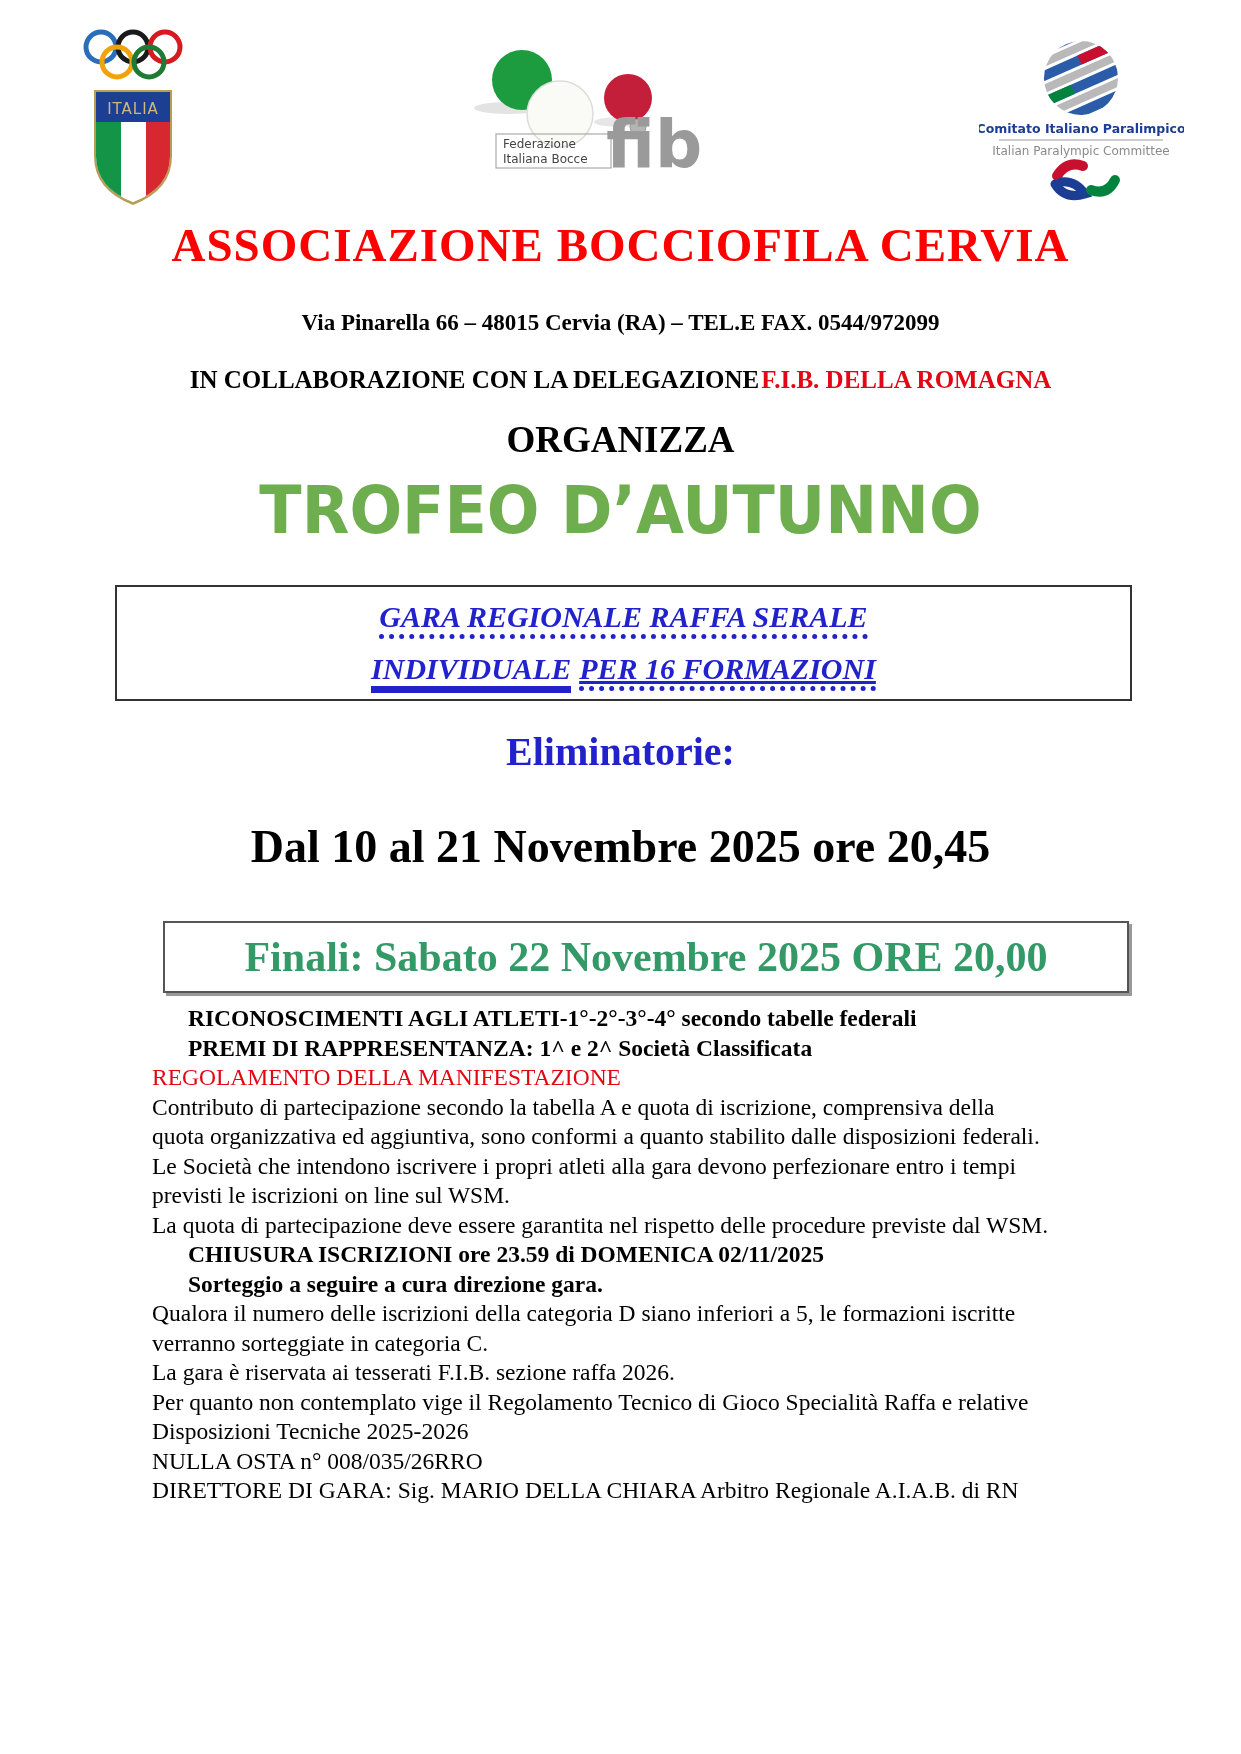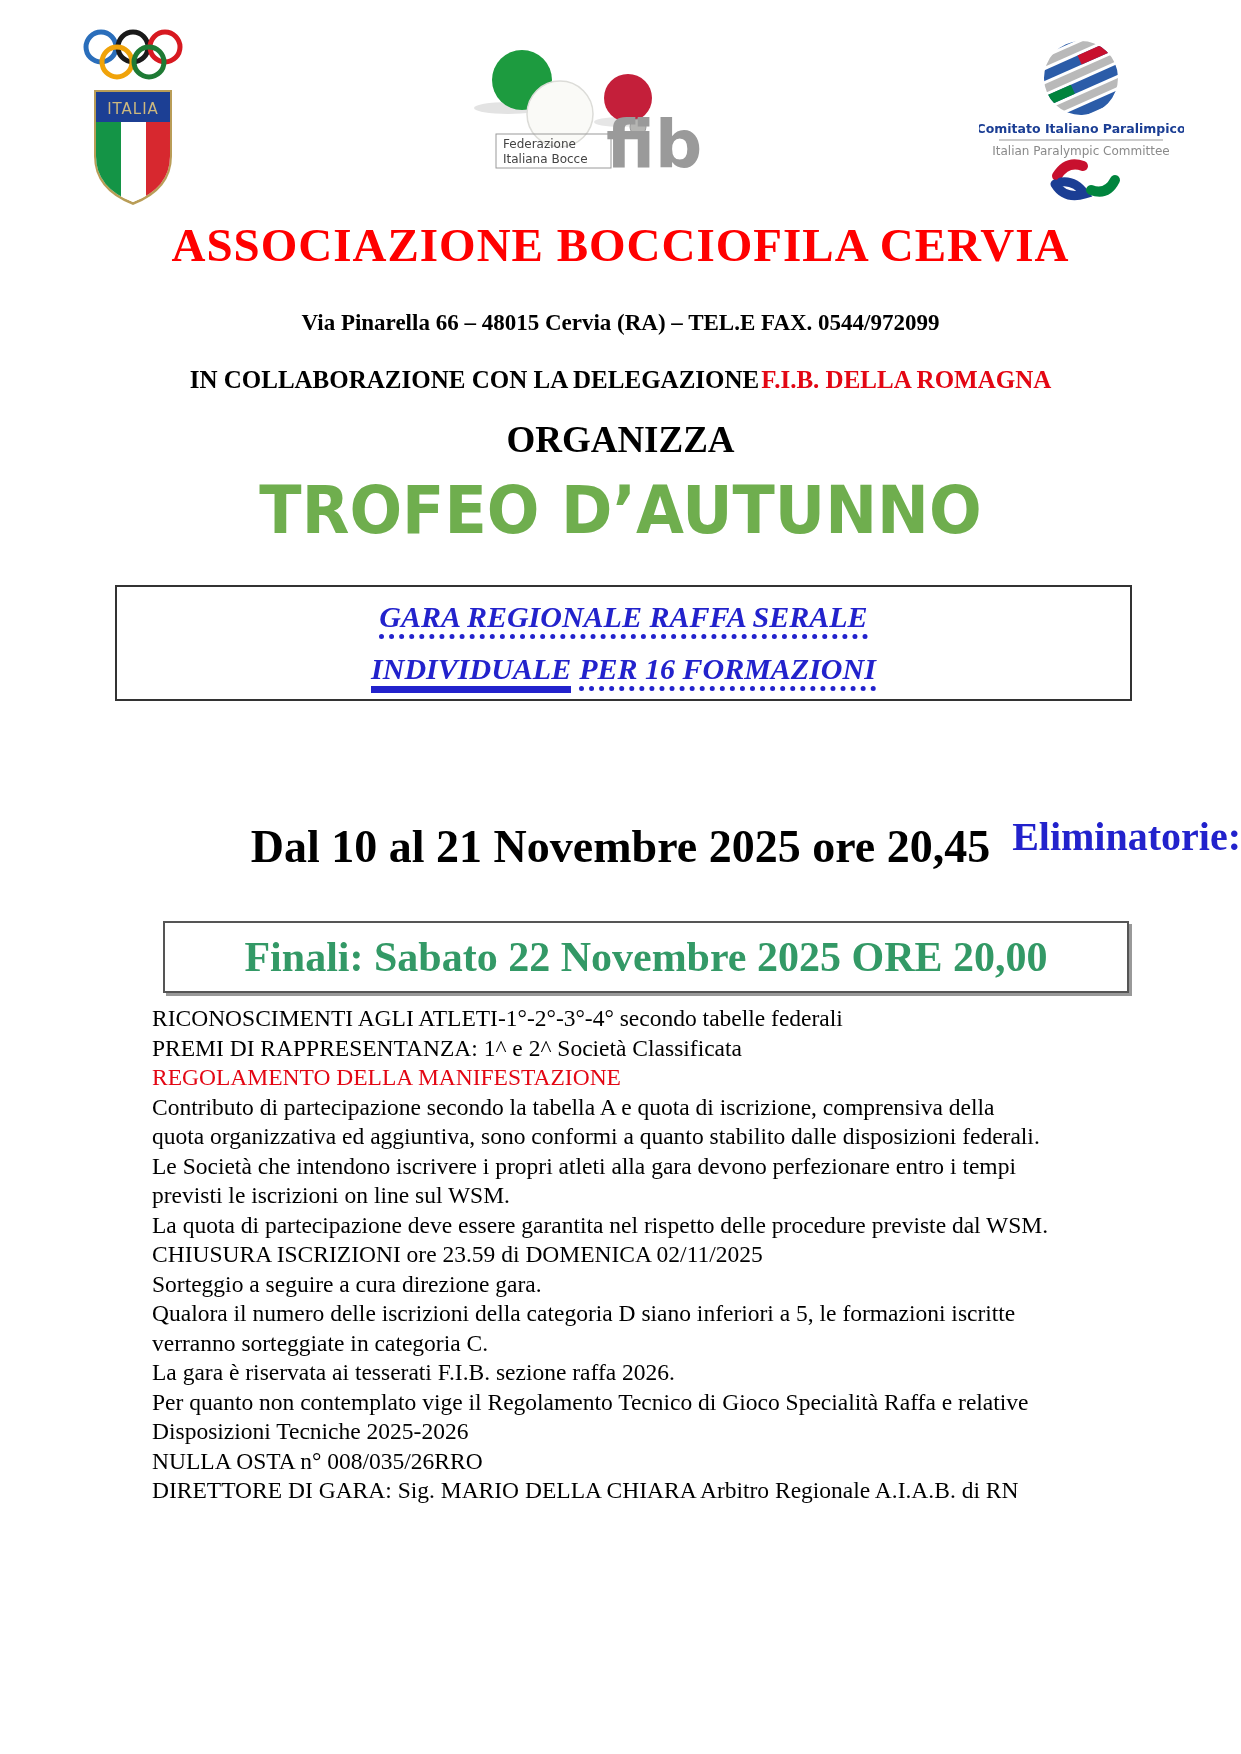--- a/index.html
+++ b/index.html
@@ -47,48 +47,48 @@
     position:absolute;left:115px;top:585px;width:1013px;height:112px;
     border:2px solid #333;background:#fff;
     display:flex;flex-direction:column;justify-content:center;align-items:center;
   }
   .gara-line{
     color:#2222cc;font-weight:bold;font-style:italic;
     font-size:30px;line-height:52px;white-space:nowrap;
   }
   .u-dotted{border-bottom:5px dotted #2222cc;padding-bottom:1px;}
   .u-solid{border-bottom:7px solid #2222cc;padding-bottom:1px;}
-  .ml{margin-left:8px;}
+  .ml{margin-left:8px;text-decoration:underline;}
   .cat-box{
     position:absolute;left:57px;top:699px;width:1148px;height:60px;
     border:2px solid #444;box-shadow:3px 3px 0 #999;background:#fff;
     display:flex;justify-content:center;align-items:center;
   }
   .cat-line{color:#2222cc;font-size:47px;white-space:nowrap;letter-spacing:1px;}
   .eliminatorie{
-    position:absolute;top:813px;left:0;width:100%;
-    text-align:right;color:#2222cc;font-weight:bold;font-size:40px;
+    position:absolute;top:728px;left:0;width:100%;
+    text-align:center;color:#2222cc;font-weight:bold;font-size:40px;
   }
   .dates{
     position:absolute;top:820px;left:0;width:100%;
     text-align:center;color:#000;font-weight:bold;font-size:46px;
   }
   .finali-box{
     position:absolute;left:163px;top:921px;width:962px;height:68px;
     border:2px solid #555;box-shadow:3px 3px 0 #999;background:#fff;
     display:flex;justify-content:center;align-items:center;
   }
   .finali-line{color:#339966;font-weight:bold;font-size:42px;white-space:nowrap;}
   
   .body-text{
     position:absolute;left:152px;top:1004px;width:1040px;
     font-size:23.5px;line-height:29.5px;color:#000;
   }
   .body-text .line{white-space:nowrap;}
-  .body-text .bold{font-weight:normal;}
+  .body-text .bold{font-weight:bold;margin-left:36px;}
   .body-text .red{color:#e30613;}
   
   svg{display:block;}
 </style>
 </head>
 <body>
 
 <div class="page">
 
   <div class="logo logo-coni">

